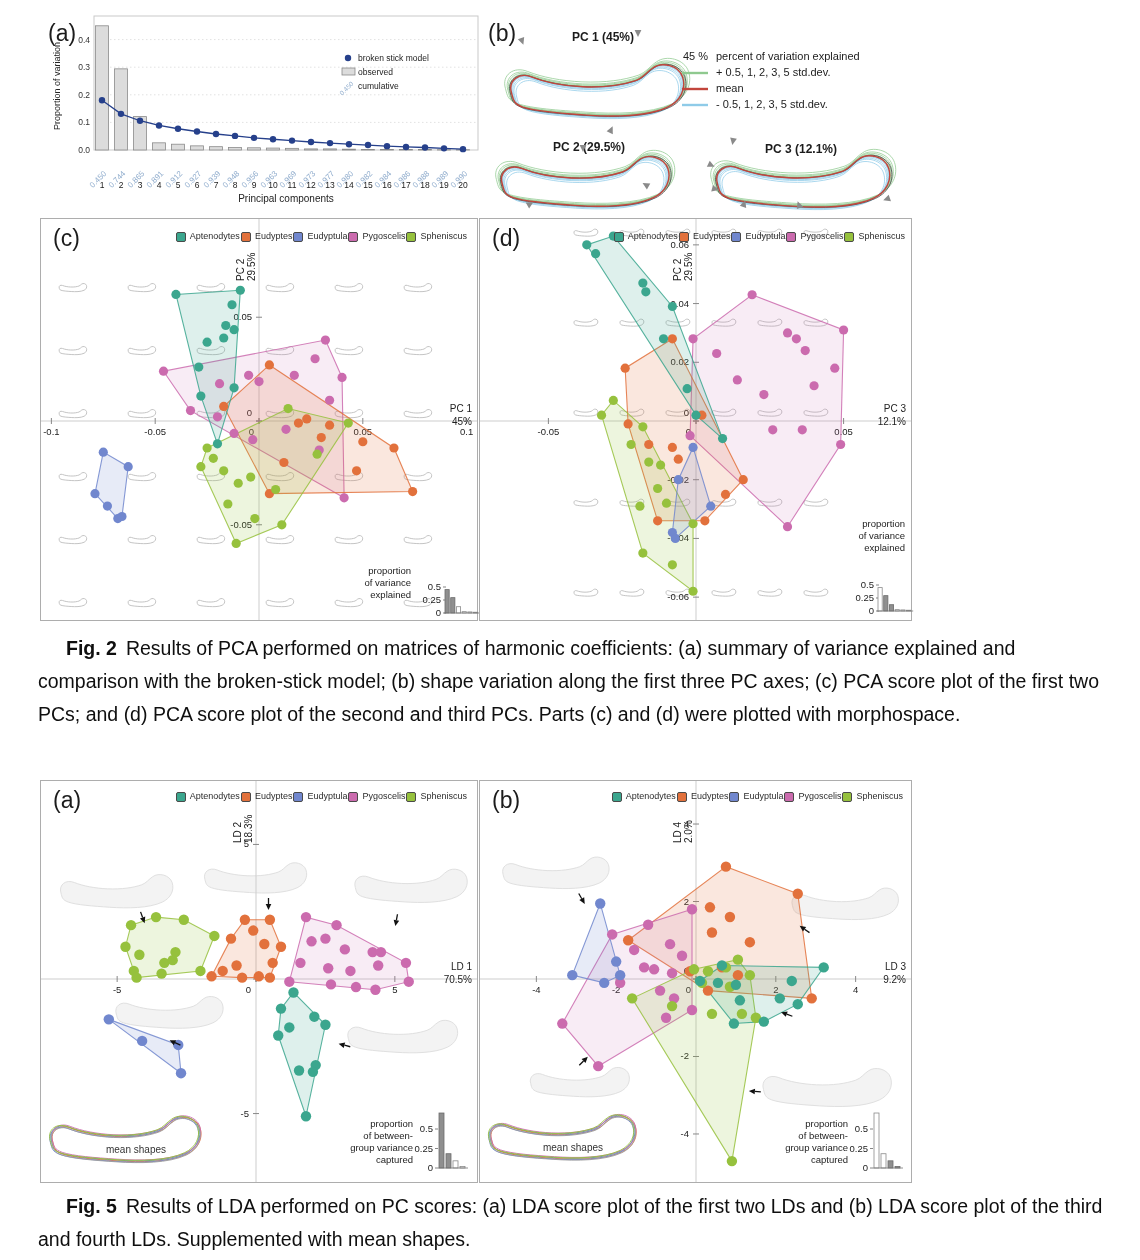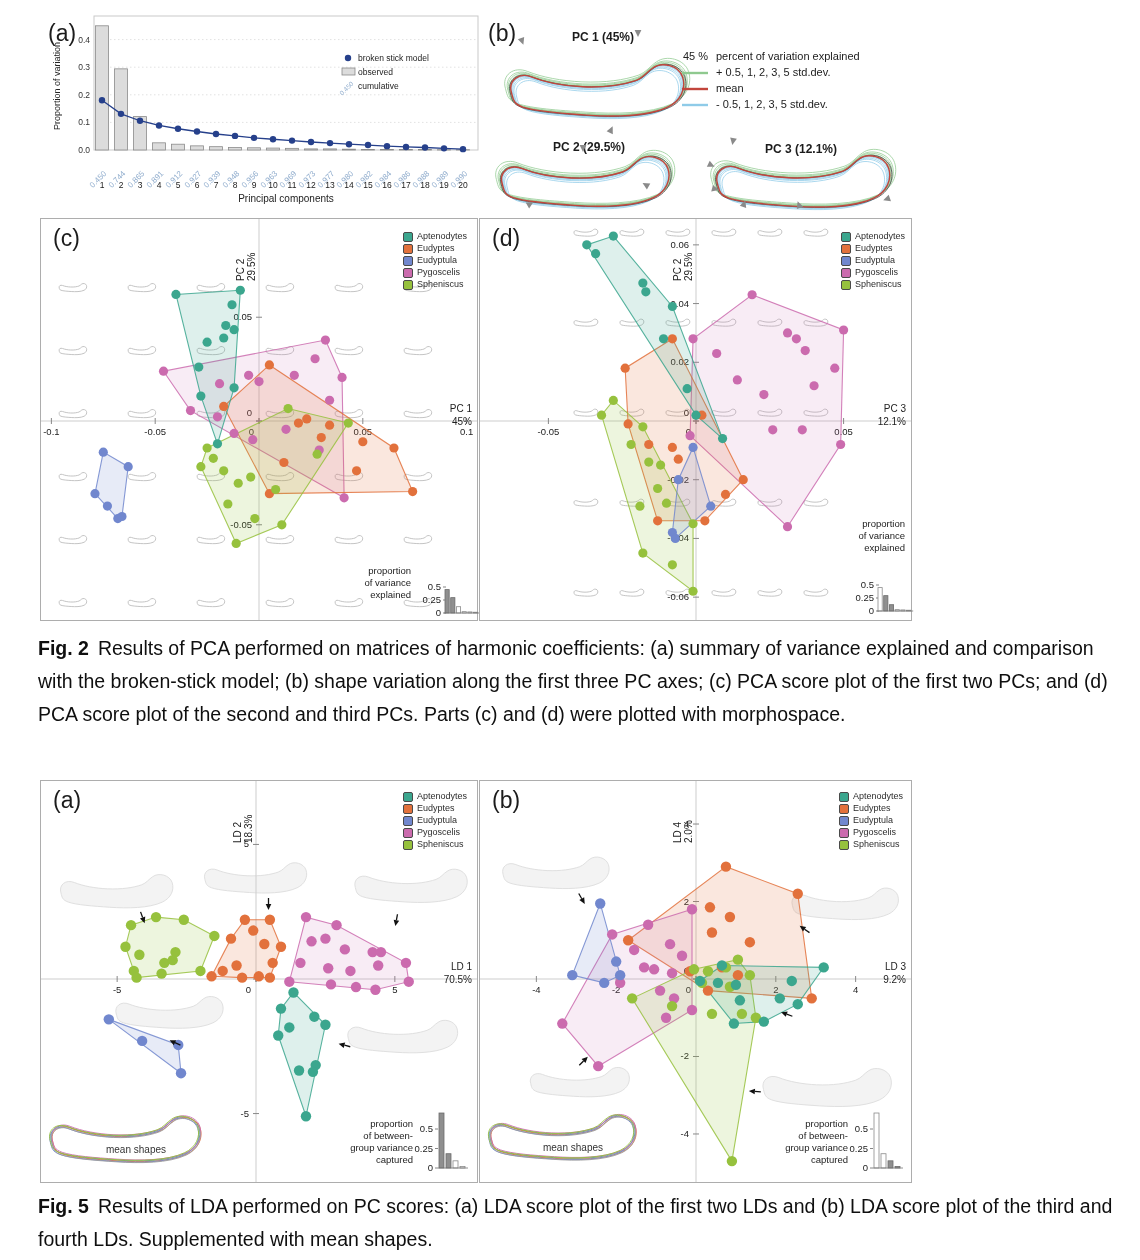--- a/index.html
+++ b/index.html
@@ -3,25 +3,25 @@
 <meta charset="utf-8">
 <style>
   html,body{margin:0;padding:0;background:#fff;}
   .canvas{position:relative;width:1140px;height:1260px;background:#fff;overflow:hidden;
           font-family:"Liberation Sans",sans-serif;color:#111;}
   .panel{position:absolute;}
   .boxed{border:1px solid #adadad;background:#fff;box-sizing:border-box;}
   .pletter{position:absolute;left:12px;top:6px;font-size:23px;color:#1c1c1c;z-index:5;}
   .pletter-a{position:absolute;left:2px;top:12px;font-size:23px;color:#1c1c1c;z-index:5;}
   svg{position:absolute;left:0;top:0;overflow:visible;}
-  .legend{position:absolute;display:flex;flex-direction:column;gap:1px;z-index:6;}
+  .legend{position:absolute;display:flex;gap:1px;z-index:6;}
   .litem{display:flex;align-items:center;gap:4px;font-size:9px;color:#2d2d2d;line-height:11px;}
   .lsw{width:8px;height:8px;border:1.4px solid #4a4a4a;border-radius:2px;flex:0 0 auto;}
   .caption{position:absolute;font-size:19.5px;line-height:33px;color:#0f0f0f;}
-  .capb{font-weight:700;margin-right:9px;}
+  .capb{font-weight:700;margin-right:9px;margin-left:28px;}
 </style>
 </head>
 <body>
 
 <div class="canvas">
 
   <div class="panel" style="left:46px;top:8px;width:434px;height:207px">
     <div class="pletter-a">(a)</div>
     <svg width="434" height="207">
         <rect x="48" y="8" width="384" height="134" fill="#fff" stroke="#c9c9c9" stroke-width="1"></rect>

